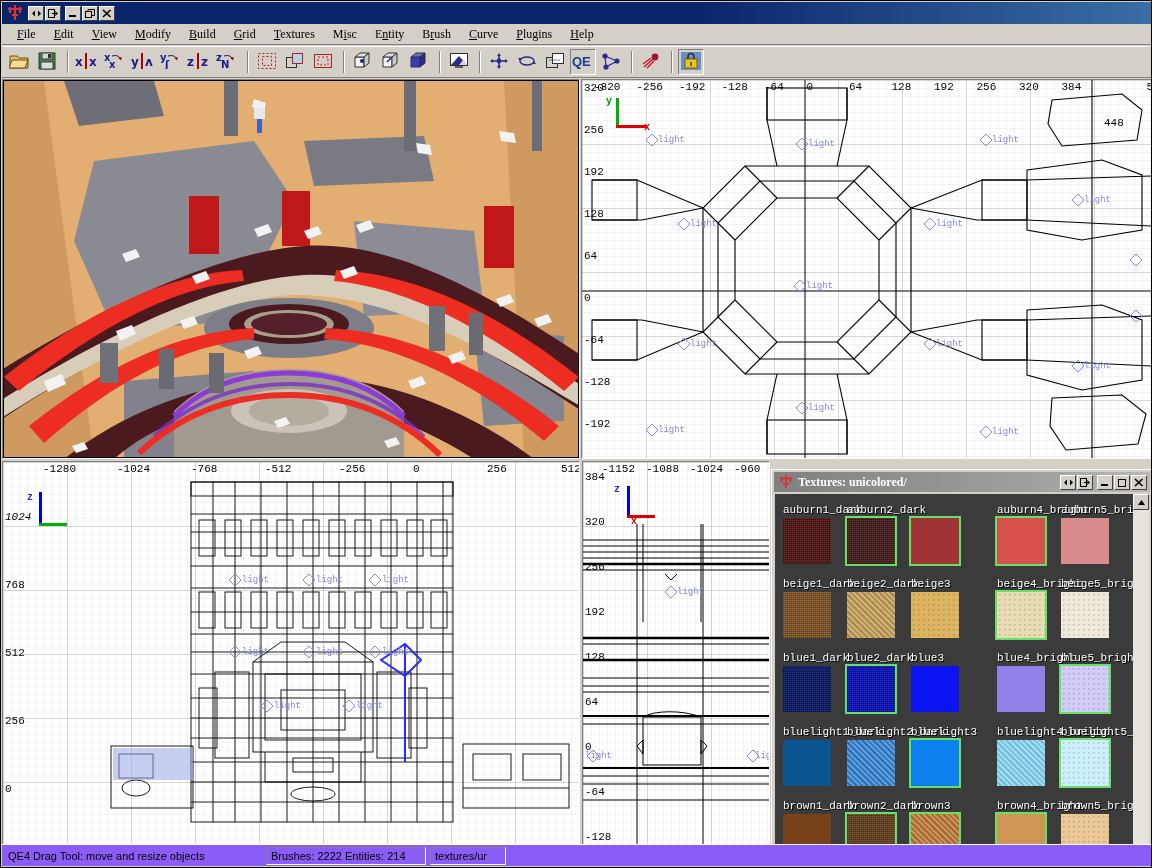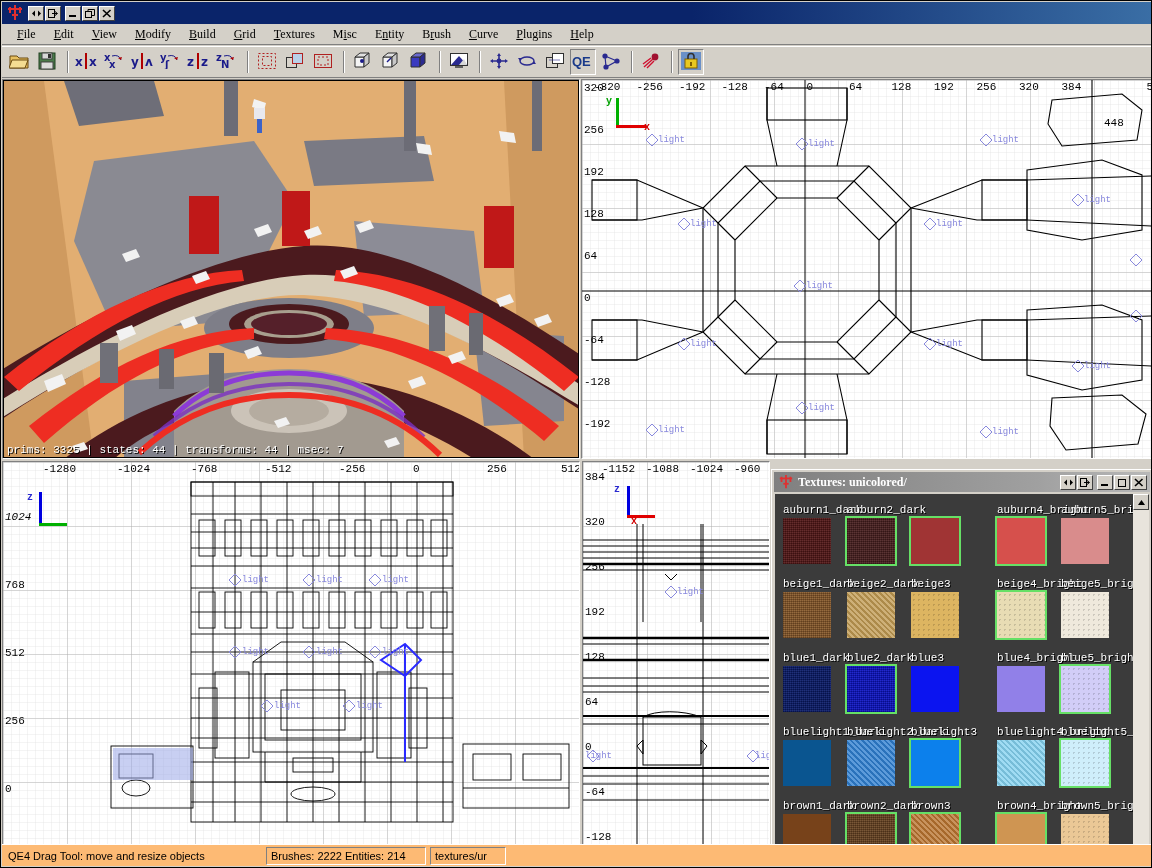--- a/index.html
+++ b/index.html
@@ -177,21 +177,21 @@
     display: flex; align-items: center; justify-content: center;
     font-size: 7px; color: #000;
   }
   #texscroll .sb-track { position: absolute; top: 16px; bottom: 0; left: 0; right: 0;
      background: #e8e4dc; }
 
   
   #statusbar {
     position: absolute; left: 1px; bottom: 1px;
     width: 1150px; height: 22px;
-    background: #fdba74;
+    background: #8b5cf6;
     display: flex; align-items: center;
     border-top: 1px solid #fff;
   }
   .sb-cell {
     height: 18px; margin: 0 2px;
     border-top: 1px solid #808080; border-left: 1px solid #808080;
     border-right: 1px solid #fff; border-bottom: 1px solid #fff;
     display: flex; align-items: center;
     padding: 0 4px; font-size: 11px; color: #000;
     font-family: "Liberation Sans", sans-serif;
@@ -505,21 +505,20 @@
           <polygon points="412,62 426,64 428,74 414,72"></polygon>
           <polygon points="250,18 262,22 260,30 248,26"></polygon>
         </g>
 
         <g>
           <rect x="253" y="36" width="5" height="16" fill="#3c63c8"></rect>
           <rect x="250" y="27" width="11" height="11" fill="#e8e8ee"></rect>
         </g>
       </svg>
     </div>
-    <div class="stat">prims: 3325 | states: 44 | transforms: 44 | msec: 7</div>
   </div>
 
   <div class="vp" id="viewxy">
     <div class="grid2d">
       <svg width="569" height="378" viewBox="0 0 569 378" preserveAspectRatio="none">
         <defs>
           <pattern id="gsmall" width="8" height="8" patternUnits="userSpaceOnUse">
             <path d="M8 0 L0 0 0 8" fill="none" stroke="#d8d8d8" stroke-width="0.6"></path>
           </pattern>
           <pattern id="gbig" width="64" height="64" patternUnits="userSpaceOnUse">

